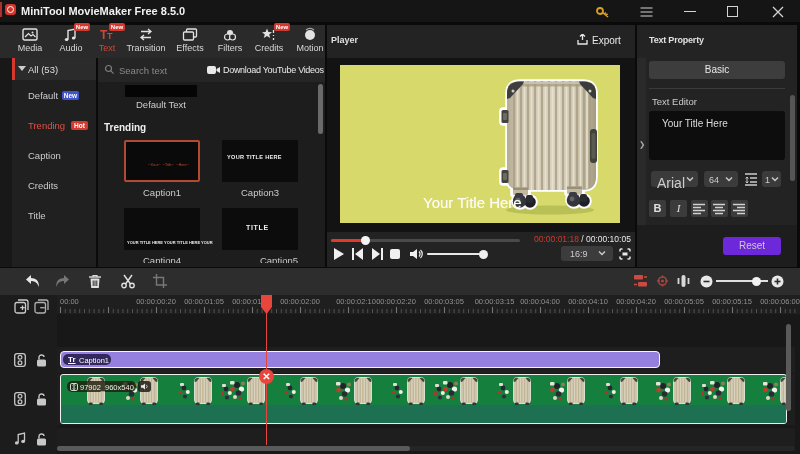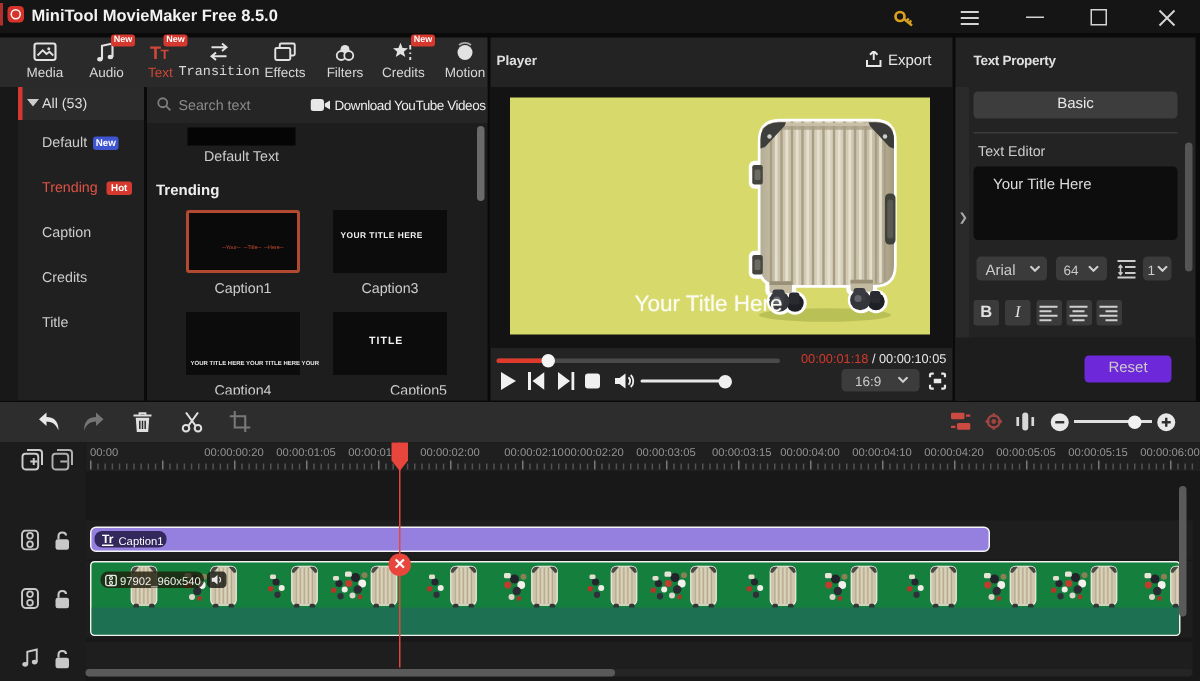--- a/index.html
+++ b/index.html
@@ -48,21 +48,21 @@
 <div class="abs" style="left:99px;top:27px;width:16px;height:15px;"><svg width="16" height="15" viewBox="0 0 16 15">
       <text x="1" y="12" font-family="Liberation Sans" font-size="12" font-weight="bold" fill="#cf4737">T</text>
       <text x="8" y="12" font-family="Liberation Sans" font-size="9" font-weight="bold" fill="#cf4737">T</text>
     </svg></div>
 <div class="abs" style="left:77px;top:43px;width:60px;font-size:9px;color:#cf4737;text-align:center;">Text</div>
 <div class="abs" style="left:109px;top:23px;width:16px;height:8px;background:#d6382e;border-radius:2px;color:#fff;font-size:6px;font-weight:bold;text-align:center;line-height:8px;">New</div>
 <div class="abs" style="left:138px;top:27px;width:16px;height:15px;"><svg width="16" height="15" viewBox="0 0 16 15">
       <path d="M3 4.5 H12 M10 2 L13 4.5 L10 7" fill="none" stroke="#e2e2e2" stroke-width="1.3"></path>
       <path d="M13 10.5 H4 M6 8 L3 10.5 L6 13" fill="none" stroke="#e2e2e2" stroke-width="1.3"></path>
     </svg></div>
-<div class="abs" style="left:116px;top:43px;width:60px;font-size:9px;color:#d8d8d8;text-align:center;font-family:Liberation Mono, monospace;">Transition</div>
+<div class="abs" style="left:116px;top:43px;width:60px;font-size:9px;color:#d8d8d8;text-align:center;">Transition</div>
 <div class="abs" style="left:182px;top:27px;width:16px;height:15px;"><svg width="16" height="15" viewBox="0 0 16 15">
       <rect x="4.5" y="2" width="10" height="8" rx="1" fill="none" stroke="#e2e2e2" stroke-width="1.3"></rect>
       <rect x="1.5" y="5" width="10" height="8" rx="1" fill="#2a2a2a" stroke="#e2e2e2" stroke-width="1.3"></rect>
     </svg></div>
 <div class="abs" style="left:160px;top:43px;width:60px;font-size:9px;color:#d8d8d8;text-align:center;">Effects</div>
 <div class="abs" style="left:222px;top:27px;width:16px;height:15px;"><svg width="16" height="15" viewBox="0 0 16 15">
       <circle cx="8" cy="6" r="3" fill="#e2e2e2"></circle>
       <circle cx="5.5" cy="10" r="3" fill="#2a2a2a" stroke="#e2e2e2" stroke-width="1.2"></circle>
       <circle cx="10.5" cy="10" r="3" fill="#2a2a2a" stroke="#e2e2e2" stroke-width="1.2"></circle>
     </svg></div>
@@ -272,21 +272,21 @@
 <div class="abs" style="left:639px;top:140px;font-size:7.5px;color:#aaaaaa;">❯</div>
 
 <div class="abs" style="left:649px;top:61px;width:136px;height:18px;background:#3d3d3d;border-radius:3px;color:#e8e8e8;font-size:10px;text-align:center;line-height:18px;">Basic</div>
 <div class="abs" style="left:649px;top:88px;width:136px;height:1px;background:#3a3a3a;"></div>
 <div class="abs" style="left:652px;top:96px;font-size:9.5px;color:#cccccc;">Text Editor</div>
 <div class="abs" style="left:649px;top:111px;width:136px;height:49px;background:#0d0d0d;border-radius:3px;">
   <div class="abs" style="left:13px;top:7px;font-size:10px;color:#dcdcdc;">Your Title Here</div>
 </div>
 
 <div class="abs" style="left:651px;top:171px;width:47px;height:16px;background:#3b3b3b;border-radius:3px;"></div>
-<div class="abs" style="left:657px;top:175px;font-size:10px;color:#cccccc;">Arial</div>
+<div class="abs" style="left:657px;top:175px;font-size:14px;color:#cccccc;">Arial</div>
 <svg class="abs" style="left:686px;top:177px;" width="8" height="5" viewBox="0 0 8 5">
     <path d="M1 .5 L4 3.5 L7 .5" fill="none" stroke="#ccc" stroke-width="1.4"></path>
   </svg>
 <div class="abs" style="left:704px;top:171px;width:34px;height:16px;background:#3b3b3b;border-radius:3px;"></div>
 <div class="abs" style="left:709px;top:175px;font-size:9px;color:#cccccc;">64</div>
 <svg class="abs" style="left:725px;top:177px;" width="8" height="5" viewBox="0 0 8 5">
     <path d="M1 .5 L4 3.5 L7 .5" fill="none" stroke="#ccc" stroke-width="1.4"></path>
   </svg>
 <svg class="abs" style="left:744px;top:172px;" width="14" height="14" viewBox="0 0 14 14">
 <path d="M1 2 h12 M6 6 h7 M6 10 h7 M1 13 h12" stroke="#ccc" stroke-width="1.3"></path>

